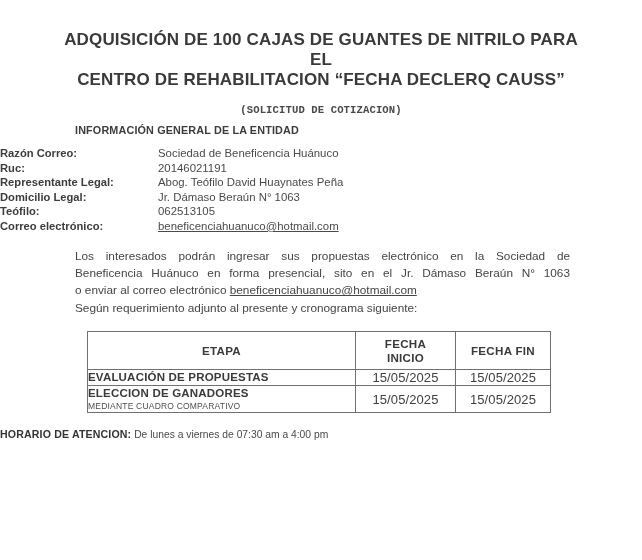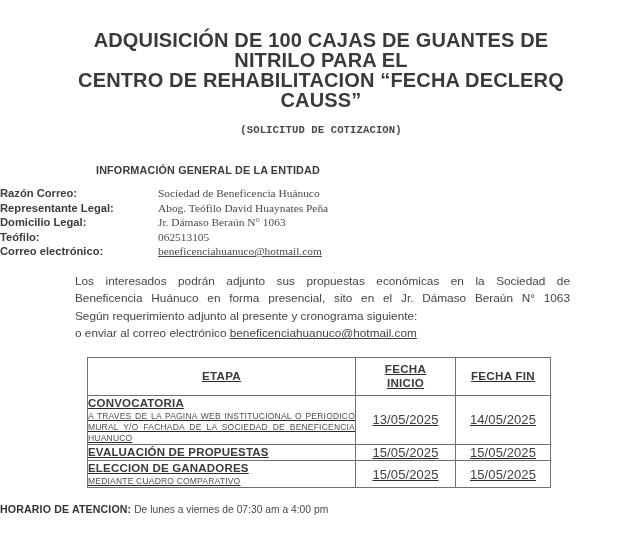--- a/index.html
+++ b/index.html
@@ -23,41 +23,41 @@
     inset: 0;
     padding: 0;
   }
 
   
   .title-block {
     text-align: center;
     padding: 30px 62px 0 62px;
   }
   .doc-title {
-    font-size: 20px;
+    font-size: 17px;
     font-weight: bold;
     letter-spacing: 0.15px;
     line-height: 20px;
     color: #3a3a3a;
     margin: 0;
   }
   .doc-title .line2 { display: block; }
   .doc-subtitle {
     margin: 14px 0 0 0;
     font-size: 10.6px;
     font-weight: bold;
     letter-spacing: 0.1px;
     color: #4a4a4a;
     font-family: Liberation Mono, monospace;
   }
 
   
   .section-heading {
-    margin: 28px 0 0 0;
-    padding-left: 96px;
+    margin: 8px 0 0 0;
+    padding-left: 75px;
     font-size: 10.8px;
     font-weight: bold;
     letter-spacing: 0.15px;
     color: #3c3c3c;
   }
 
   
   .info-list {
     margin: 10px 0 0 0;
     padding-left: 75px;
@@ -73,21 +73,20 @@
     font-size: 11.2px;
     font-weight: bold;
     color: #3c3c3c;
     width: 152px;
     padding-right: 6px !important;
   }
   .info-value {
     font-size: 11.4px;
     color: #4a4a4a;
     font-weight: normal;
-    font-family: Liberation Serif, serif;
   }
   .info-value.link {
     text-decoration: underline;
     text-underline-offset: 1px;
   }
 
   
   .paragraph {
     margin: 14px 0 0 0;
     padding: 0 72px 0 75px;
@@ -111,21 +110,20 @@
 
   
   .schedule-wrap {
     margin-top: 14px;
     padding-left: 87px;
   }
   table.schedule {
     border-collapse: collapse;
     width: 463px;
     table-layout: fixed;
-    text-decoration: underline;
   }
   table.schedule th,
   table.schedule td {
     border: 1px solid #707070;
     padding: 0;
   }
   table.schedule th {
     text-align: center;
     vertical-align: middle;
     font-size: 11.6px;
@@ -195,70 +193,66 @@
 
   <div class="section-heading">INFORMACIÓN GENERAL DE LA ENTIDAD</div>
 
   <table class="info-list">
     <tbody>
       <tr>
         <td class="info-label">Razón Correo:</td>
         <td class="info-value">Sociedad de Beneficencia Huánuco</td>
       </tr>
       <tr>
+        <td class="info-label">Ruc:</td>
+        <td class="info-value">20146021191</td>
+      </tr>
+      <tr>
         <td class="info-label">Representante Legal:</td>
         <td class="info-value">Abog. Teófilo David Huaynates Peña</td>
       </tr>
       <tr>
         <td class="info-label">Domicilio Legal:</td>
         <td class="info-value">Jr. Dámaso Beraún N° 1063</td>
       </tr>
       <tr>
         <td class="info-label">Teófilo:</td>
         <td class="info-value">062513105</td>
       </tr>
       <tr>
         <td class="info-label">Correo electrónico:</td>
         <td class="info-value link">beneficenciahuanuco@hotmail.com</td>
       </tr>
     </tbody>
   </table>
 
   <div class="paragraph">
-    <span class="just">Los interesados podrán adjunto sus propuestas económicas en la Sociedad de</span>
+    <span class="just">Los interesados podrán ingresar sus propuestas electrónico en la Sociedad de</span>
     <span class="just">Beneficencia Huánuco en forma presencial, sito en el Jr. Dámaso Beraún N° 1063</span>
+    <span class="plain"><span>o enviar al correo electrónico </span><span class="link">beneficenciahuanuco@hotmail.com</span></span>
     <span class="plain">Según requerimiento adjunto al presente y cronograma siguiente:</span>
-    <span class="plain"><span>o enviar al correo electrónico </span><span class="link">beneficenciahuanuco@hotmail.com</span></span>
   </div>
 
   <div class="schedule-wrap">
     <table class="schedule">
       <colgroup>
         <col class="col-etapa">
         <col class="col-ini">
         <col class="col-fin">
       </colgroup>
       <thead>
         <tr>
           <th>ETAPA</th>
           <th><span>FECHA</span><br><span>INICIO</span></th>
           <th>FECHA FIN</th>
         </tr>
       </thead>
       <tbody>
         <tr>
           <td class="stage">
-            <div class="stage-name">CONVOCATORIA</div>
-            <div class="stage-desc">A TRAVES DE LA PAGINA WEB INSTITUCIONAL O PERIODICO MURAL Y/O FACHADA DE LA SOCIEDAD DE BENEFICENCIA HUANUCO</div>
-          </td>
-          <td class="date">13/05/2025</td>
-          <td class="date">14/05/2025</td>
-        </tr>
-        <tr>
-          <td class="stage">
             <div class="stage-name">EVALUACIÓN DE PROPUESTAS</div>
           </td>
           <td class="date">15/05/2025</td>
           <td class="date">15/05/2025</td>
         </tr>
         <tr>
           <td class="stage">
             <div class="stage-name">ELECCION DE GANADORES</div>
             <div class="stage-desc">MEDIANTE CUADRO COMPARATIVO</div>
           </td>

